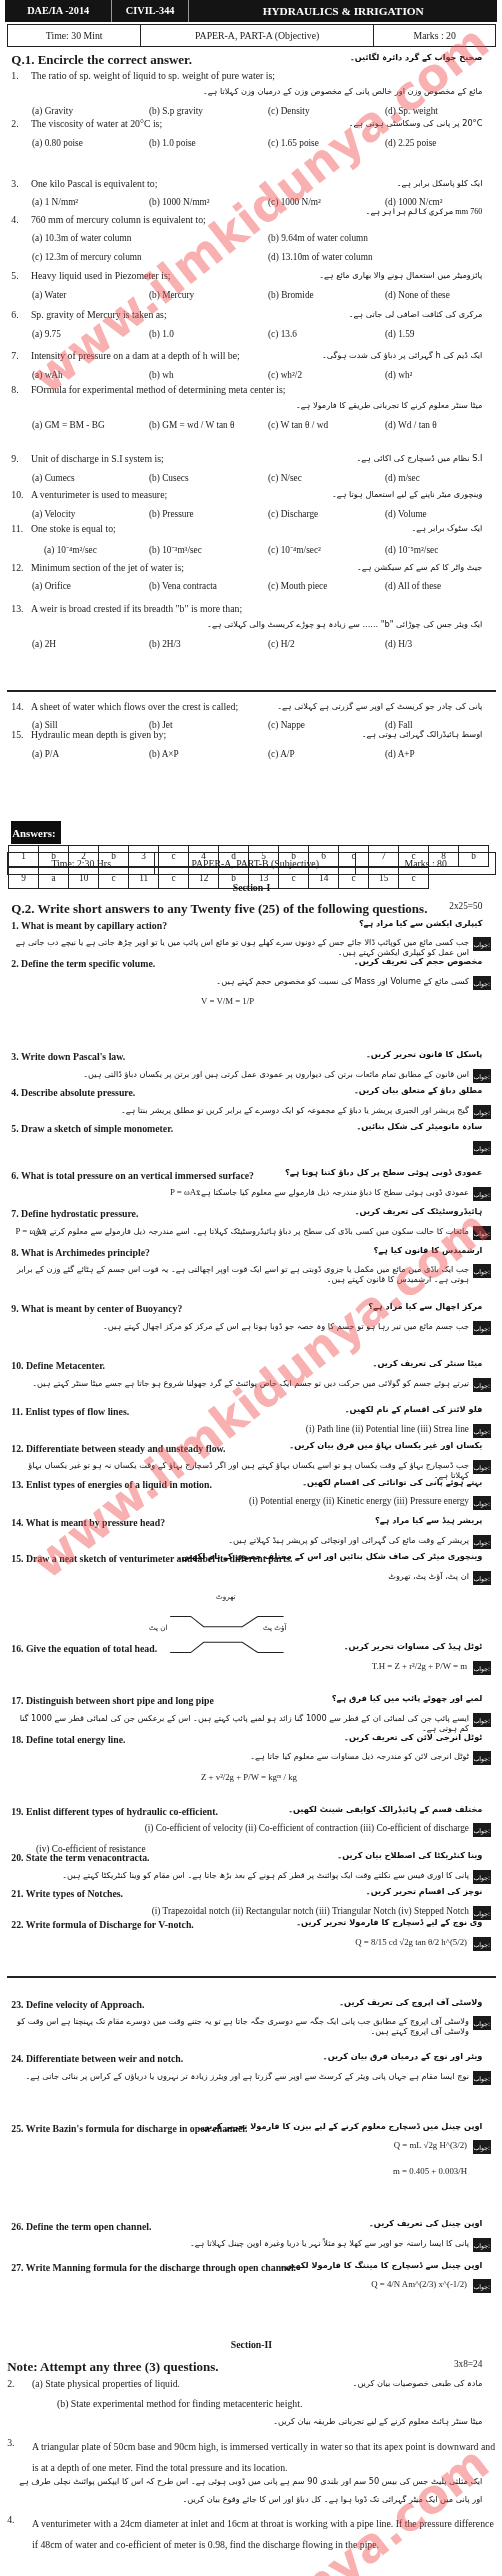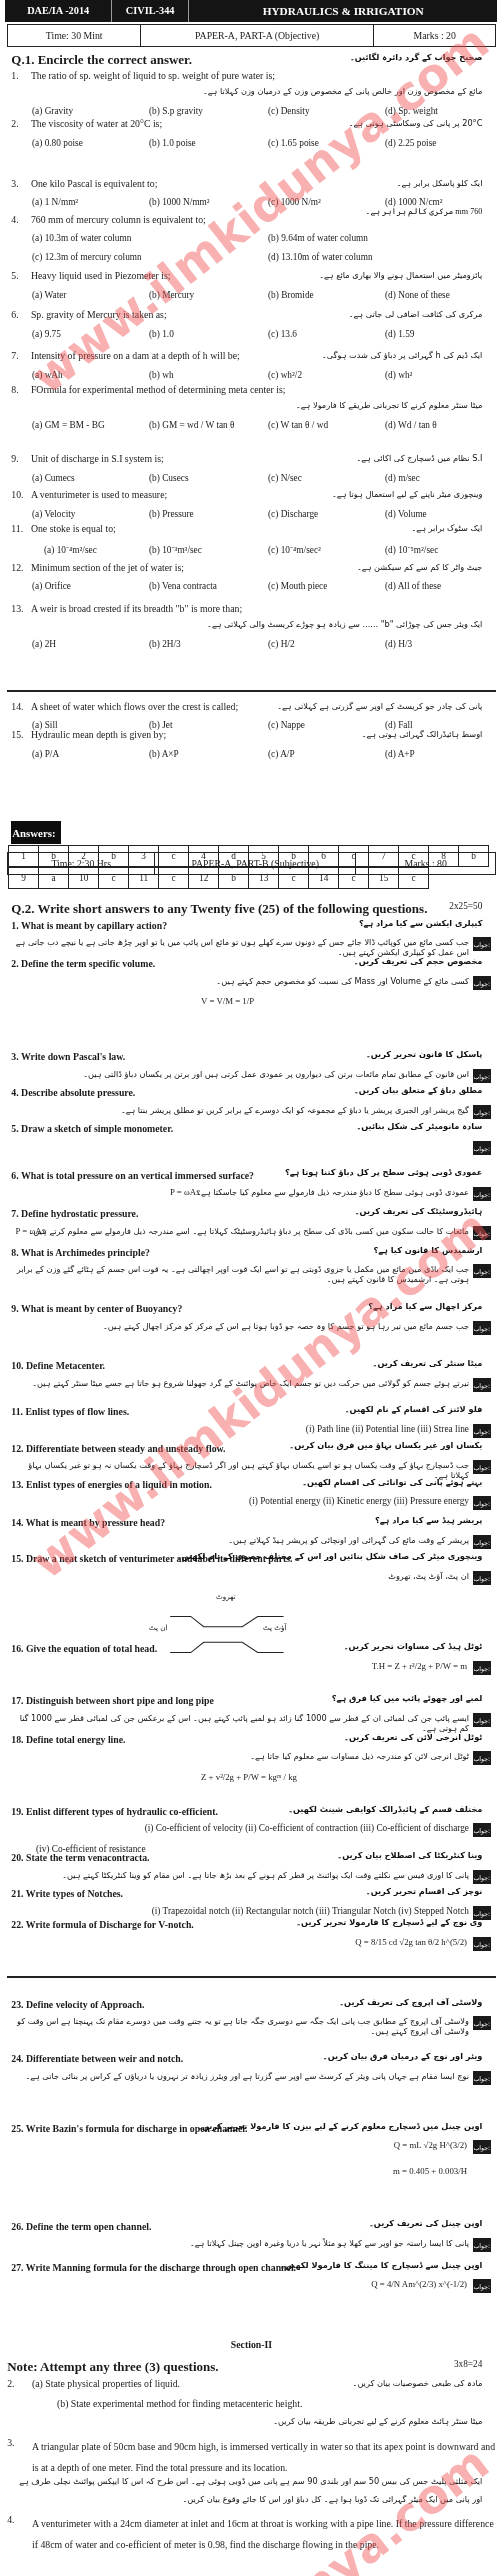--- a/index.html
+++ b/index.html
@@ -198,20 +198,21 @@
         </tr>
   </tbody>
     </table>
 
   <div class="meta" style="top: 852px; transform: translateY(0px);" id="partb">
     <div class="m" style="width:147px">Time: 2:30 Hrs</div>
     <div class="m" style="width:201px">PAPER-A, PART-B (Subjective)</div>
     <div class="m" style="flex:1">Marks : 80</div>
   </div>
 
+  <div class="sec-title" style="top:882px;">Section-I</div>
   <div class="abs q-title" style="left:11.3px; top:901px;">Q.2. Write short answers to any Twenty five (25) of the following questions.</div>
   <div class="abs" style="right:20.6px; top:901px; font-size:9.3px;">2x25=50</div>
 
   <div id="short-container">
       <div class="sq" style="top: 920px;">1.  What is meant by capillary action?</div>
       <div class="urdu b" style="top: 918px;">کیپلری ایکشن سے کیا مراد ہے؟</div>
       <div class="jawab" style="top: 937px;">جواب:</div>
       <div class="urdu" style="top: 937px; right: 34px; left: 10.3px;">جب کسی مائع میں کوپائپ ڈالا جائے جس کے دونوں سرے کھلے ہوں تو مائع اس پائپ میں یا تو اوپر چڑھ جاتی ہے یا نیچے دب جاتی ہے اس عمل کو کیپلری ایکشن کہتے ہیں۔</div>
       <div class="sq" style="top: 958px;">2.  Define the term specific volume.</div>
       <div class="urdu b" style="top: 956px;">مخصوص حجم کی تعریف کریں۔</div>

